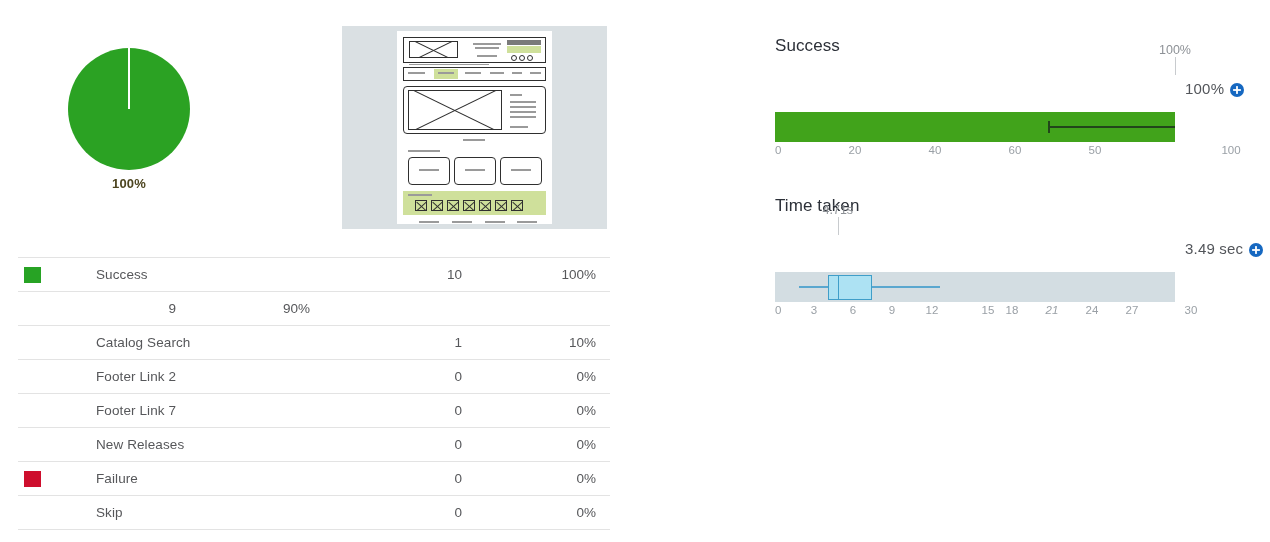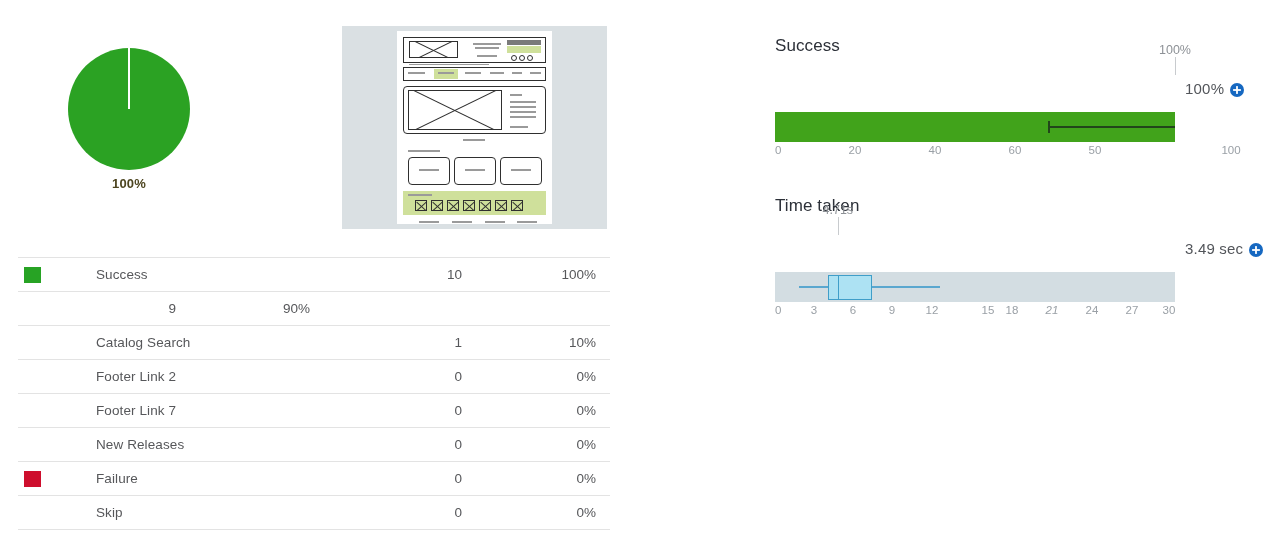--- a/index.html
+++ b/index.html
@@ -498,21 +498,21 @@
         <span class="tick tick-first" style="left:0px;">0</span>
         <span class="tick" style="left:39px;">3</span>
         <span class="tick" style="left:78px;">6</span>
         <span class="tick" style="left:117px;">9</span>
         <span class="tick" style="left:157px;">12</span>
         <span class="tick" style="left:213px;">15</span>
         <span class="tick" style="left:237px;">18</span>
         <span class="tick" style="left:277px;font-style:italic;">21</span>
         <span class="tick" style="left:317px;">24</span>
         <span class="tick" style="left:357px;">27</span>
-        <span class="tick" style="left:394px;">30</span>
+        <span class="tick" style="left:416px;">30</span>
       </div>
     </div>
 
     <div class="value-readout">
       <span class="value-text">3.49 sec</span>
       <span class="info-icon">
         <svg width="14" height="14" viewBox="0 0 14 14" aria-hidden="true">
           <circle cx="7" cy="7" r="7" fill="#1668c1"></circle>
           <rect x="6.1" y="3.1" width="1.8" height="7.8" fill="#ffffff"></rect>
           <rect x="3.1" y="6.1" width="7.8" height="1.8" fill="#ffffff"></rect>

